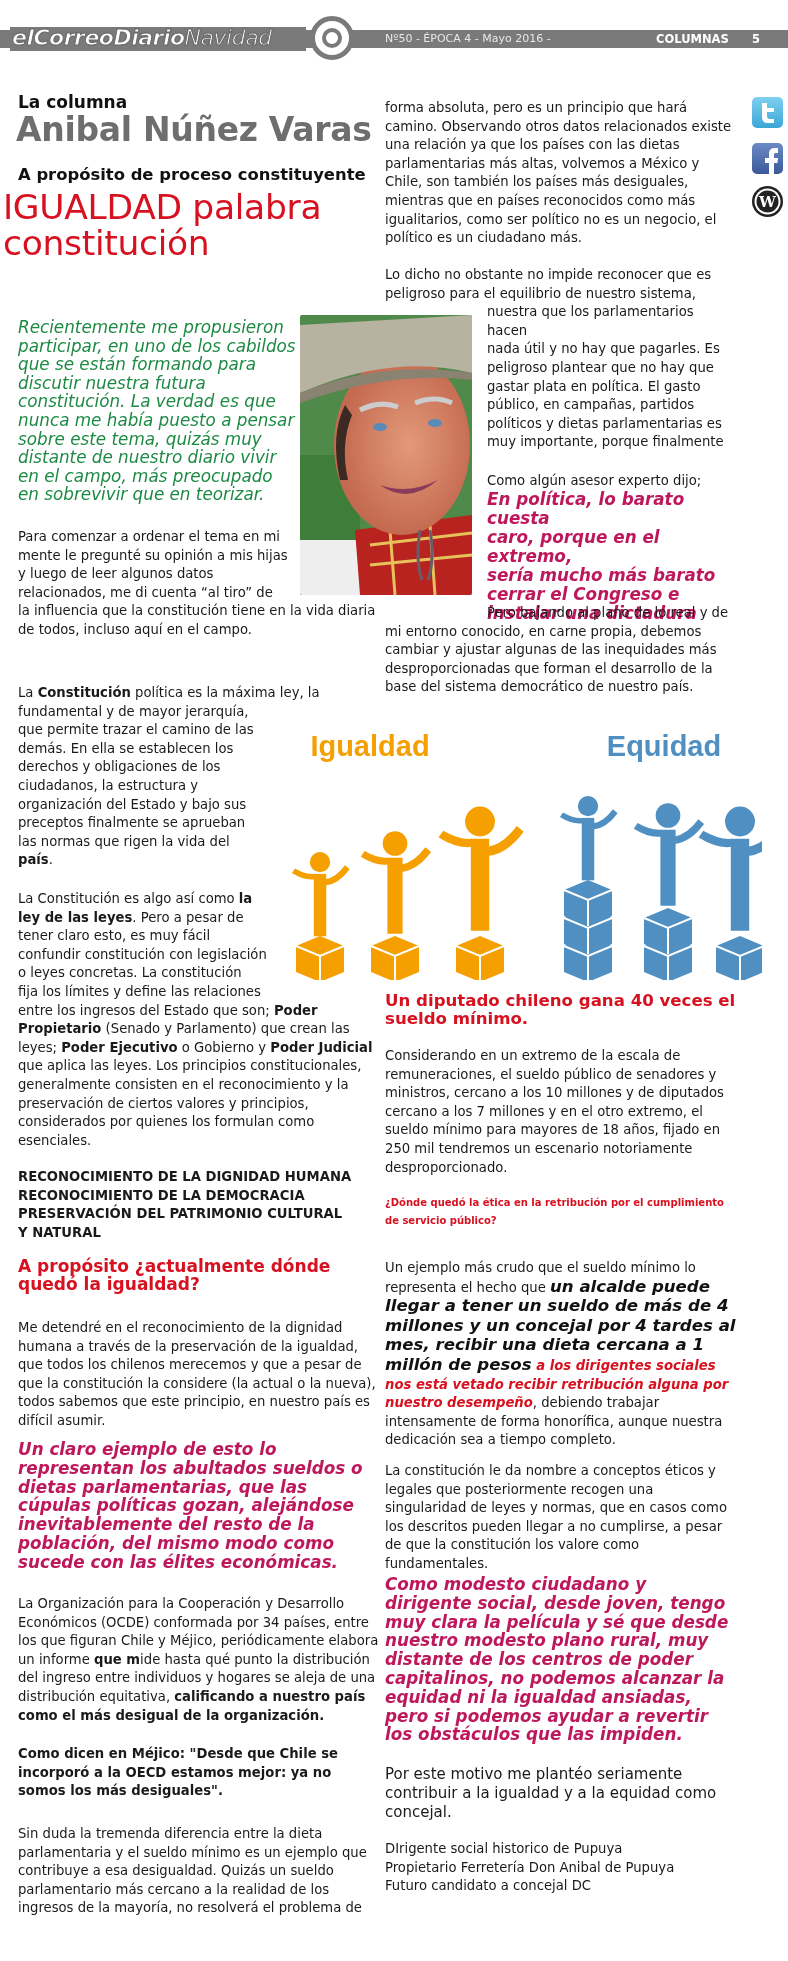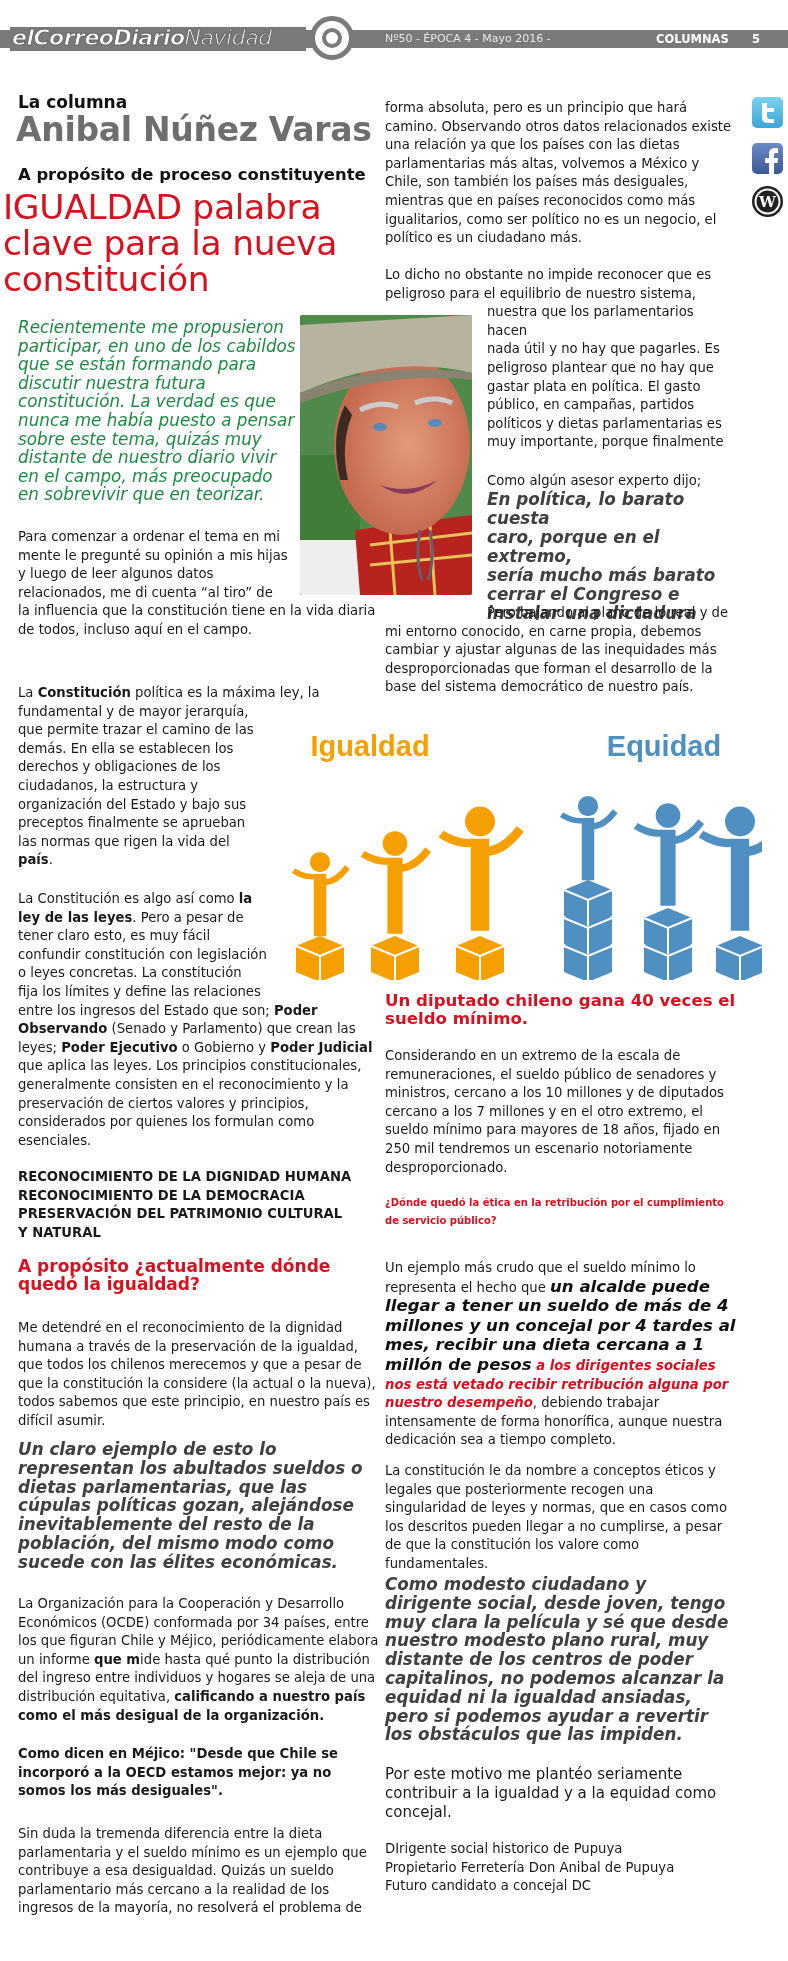--- a/index.html
+++ b/index.html
@@ -18,21 +18,21 @@
   .pagenum{left:752px;top:31px;font-size:11.5px;font-weight:bold;color:#fff;line-height:16px;}
 
   .p{font-size:13.2px;line-height:18.6px;margin:0;color:#1a1a1a;}
   b,strong{font-weight:bold;}
   .kicker{left:18px;top:92px;font-size:17px;font-weight:bold;color:#111;}
   .author{left:16px;top:110px;font-size:33px;font-weight:bold;color:#6e6e6e;letter-spacing:-0.3px;line-height:40px;}
   .pretitle{left:18px;top:165px;font-size:16.4px;font-weight:bold;color:#111;}
   .title{left:3px;top:189px;font-size:34.5px;font-weight:normal;color:#d7111f;line-height:36px;letter-spacing:-0.3px;}
   .lead{left:18px;top:318px;width:280px;font-size:16.8px;font-style:italic;color:#1d8a44;line-height:18.6px;}
   .photo{left:300px;top:315px;width:172px;height:280px;overflow:hidden;border-radius:2px;}
-  .green-q{color:#404040;font-weight:bold;font-style:italic;}
+  .green-q{color:#be185d;font-weight:bold;font-style:italic;}
   .red-h{color:#d7111f;font-weight:bold;}
   .icons .ic{position:absolute;left:752px;width:31px;height:31px;border-radius:5px;}
   .graphic{left:262px;top:710px;width:500px;height:270px;}
 </style>
 </head>
 <body>
 
 <div class="abs hbar"></div>
 <div class="abs logo-bg"></div>
 <div class="abs logo"><span>elCorreoDiario</span><span class="light">Navidad</span></div>
@@ -59,21 +59,20 @@
         <text x="15.5" y="21" text-anchor="middle" font-family="DejaVu Serif, serif" font-weight="bold" font-size="15" fill="#fff">W</text>
       </svg>
   </div>
 </div>
 
 <div class="abs kicker">La columna</div>
 <div class="abs author">Anibal Núñez Varas</div>
 <div class="abs pretitle">A propósito de proceso constituyente</div>
 <div class="abs title">
   <div>IGUALDAD palabra</div>
-  <div>clave para la nueva</div>
   <div>constitución</div>
 </div>
 
 <div class="abs lead">Recientemente me propusieron participar, en uno de los cabildos que se están formando para discutir nuestra futura constitución. La verdad es que nunca me había puesto a pensar sobre este tema, quizás muy distante de nuestro diario vivir en el campo, más preocupado en sobrevivir que en teorizar.</div>
 
 <div class="abs photo">
   <svg width="172" height="280" viewBox="0 0 172 280">
     <defs>
       <radialGradient id="face" cx="55%" cy="50%" r="50%">
           <stop offset="0" stop-color="#e39a7a"></stop>
@@ -121,21 +120,21 @@
 </div>
 
 <div class="abs p" style="left:18px;top:890px;width:370px;">
   <div><span>La Constitución es algo así como </span><b>la</b></div>
   <div><b>ley de las leyes</b><span>. Pero a pesar de</span></div>
   <div>tener claro esto, es muy fácil</div>
   <div>confundir constitución con legislación</div>
   <div>o leyes concretas. La constitución</div>
   <div>fija los límites y define las relaciones</div>
   <div><span>entre los ingresos del Estado que son; </span><b>Poder</b></div>
-  <div><b>Observando</b><span> (Senado y Parlamento) que crean las</span></div>
+  <div><b>Propietario</b><span> (Senado y Parlamento) que crean las</span></div>
   <div><span>leyes; </span><b>Poder Ejecutivo</b><span> o Gobierno y </span><b>Poder Judicial</b></div>
   <div>que aplica las leyes. Los principios constitucionales,</div>
   <div>generalmente consisten en el reconocimiento y la</div>
   <div>preservación de ciertos valores y principios,</div>
   <div>considerados por quienes los formulan como</div>
   <div>esenciales.</div>
 </div>
 
 <div class="abs p" style="left:18px;top:1168px;width:370px;font-weight:bold;">
   <div>RECONOCIMIENTO DE LA DIGNIDAD HUMANA</div>

